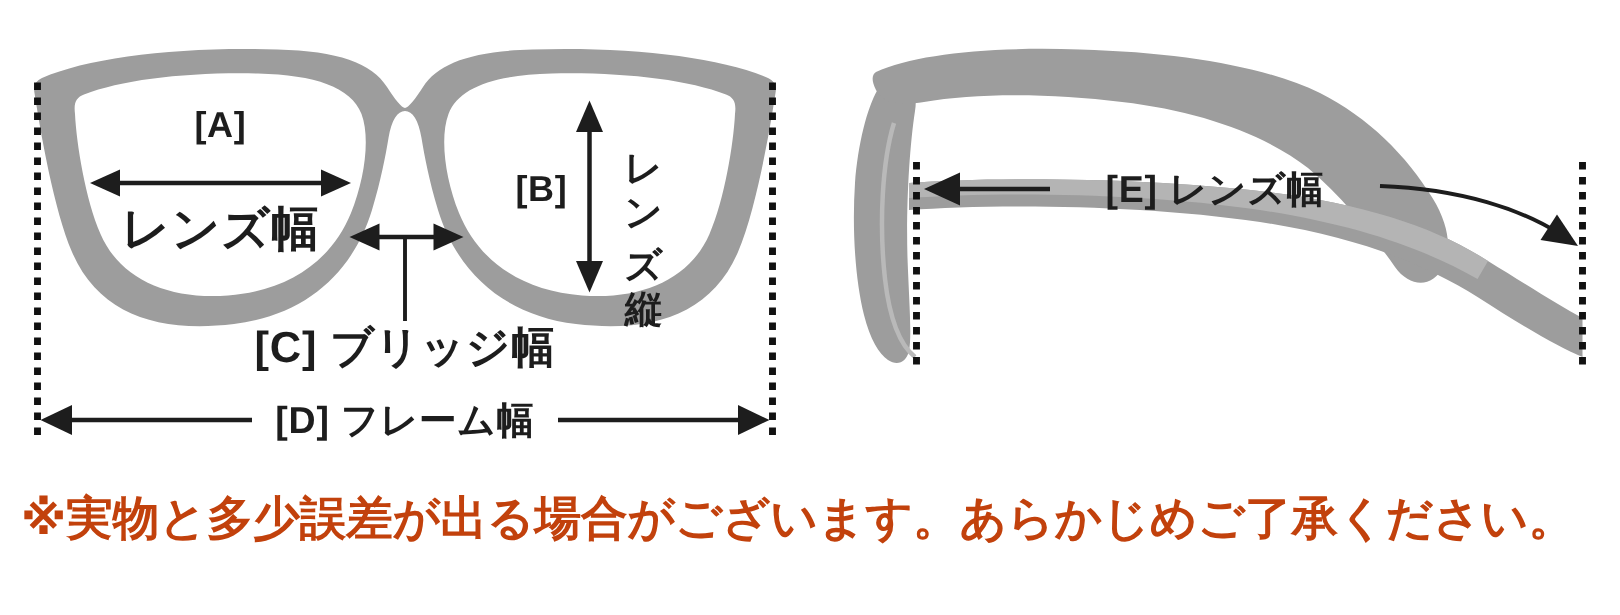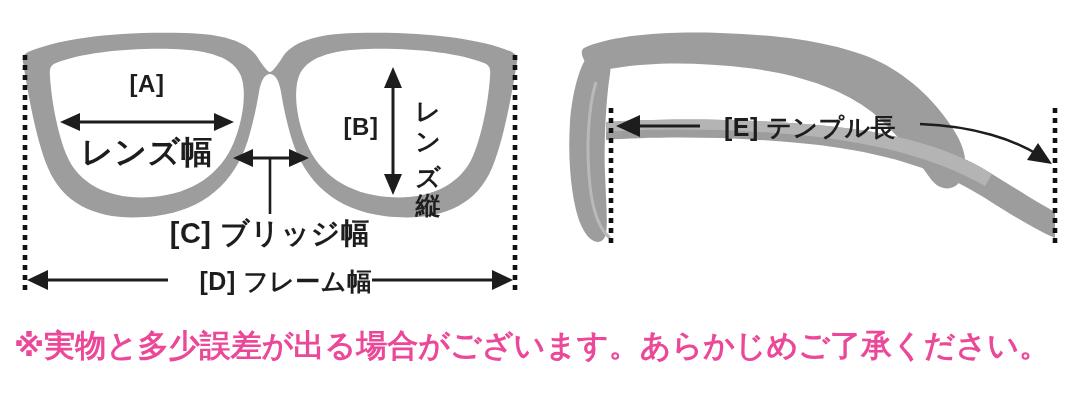--- a/index.html
+++ b/index.html
@@ -100,36 +100,35 @@
     left: 270px;
     top: 233px;
     transform: translate(-50%, -50%);
     font-size: 29px;
   }
   .label-d {
     left: 270px;
     top: 281px;
     transform: translate(-50%, -50%);
     font-size: 25px;
-    margin-left: 16px;
   }
   .label-e {
     left: 810px;
     top: 127px;
     transform: translate(-50%, -50%);
     font-size: 25px;
   }
   .caption {
     position: absolute;
     left: 14px;
     top: 328px;
     width: 1055px;
     font-size: 31px;
     font-weight: bold;
-    color: #ec4899;
+    color: #c2410c;
     letter-spacing: 0px;
     line-height: 1.15;
     white-space: nowrap;
   }
 </style>
 </head>
 <body>
 
 <div id="page">
 
@@ -304,17 +303,17 @@
   <div class="label label-a-sub">レンズ幅</div>
 
   <div class="label label-b">[B]</div>
 
   <div class="label label-b-sub">レンズ縦</div>
 
   <div class="label label-c">[C] ブリッジ幅</div>
 
   <div class="label label-d">[D] フレーム幅</div>
 
-  <div class="label label-e">[E] テンプル長</div>
+  <div class="label label-e">[E] レンズ幅</div>
 
   <div class="caption">※実物と多少誤差が出る場合がございます。あらかじめご了承ください。</div>
 
 </div>
 
 </body></html>

